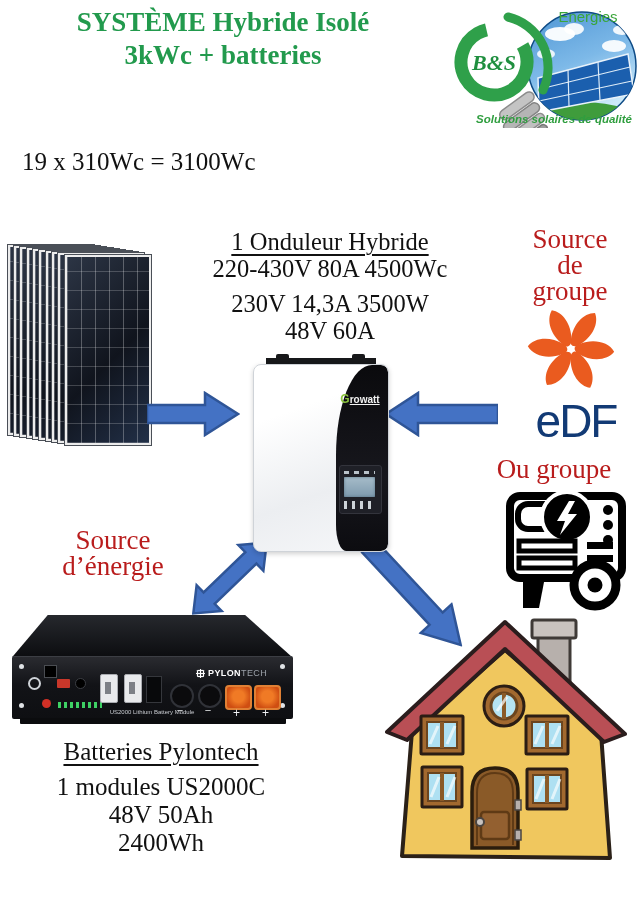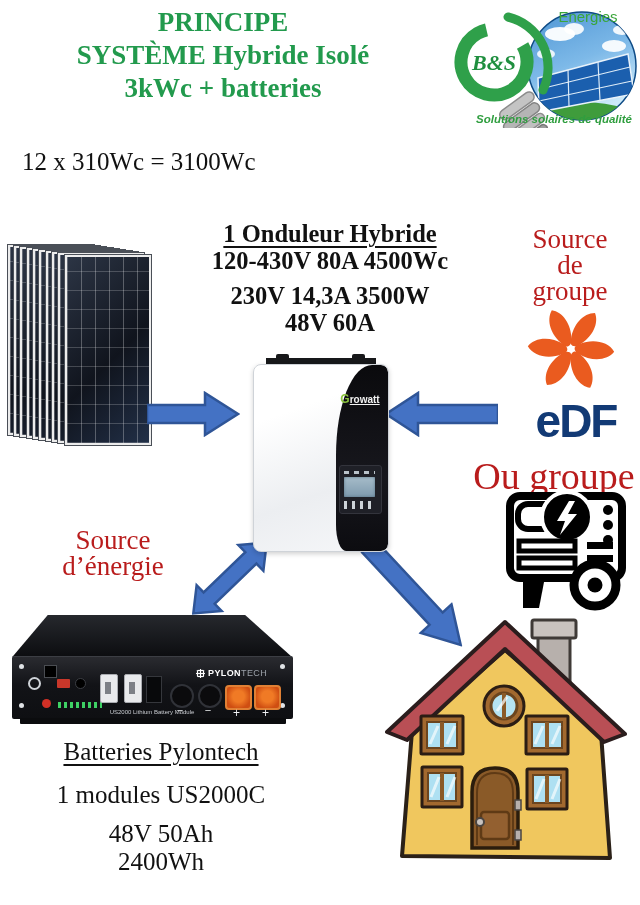--- a/index.html
+++ b/index.html
@@ -9,29 +9,29 @@
 
   
   .title-block{left:0;top:6px;width:446px;text-align:center;
     font-weight:bold;font-size:27px;line-height:33px;color:#229a4d;}
   
   .logo{left:442px;top:2px;width:198px;height:126px;}
 
   
   .panneaux{left:22px;top:146px;font-size:25px;line-height:32px;}
   .u{text-decoration:underline;text-underline-offset:4px;text-decoration-thickness:1.5px;}
-  .onduleur-text{left:163px;top:220px;width:334px;text-align:center;font-size:24.5px;line-height:27px;font-weight:bold;}
+  .onduleur-text{left:163px;top:228px;width:334px;text-align:center;font-size:24.5px;line-height:27px;}
   .onduleur-text .gap{margin-top:8px;}
   .red{color:#b91c1c;}
   .secours-label{left:503px;top:226px;width:134px;text-align:center;font-size:27px;line-height:26px;}
-  .ou-groupe{left:468px;top:454px;width:172px;text-align:center;font-size:38px;}
+  .ou-groupe{left:468px;top:454px;width:172px;text-align:center;font-size:27px;}
   .secondaire-label{left:16px;top:527px;width:194px;text-align:center;font-size:27px;line-height:26px;}
   .batterie-text{left:15px;top:738px;width:292px;text-align:center;font-size:25px;line-height:28px;}
-  .batterie-text .m1{margin-top:15px;}
-  .batterie-text .m2{margin-top:11px;}
+  .batterie-text .m1{margin-top:7px;}
+  .batterie-text .m2{}
 
   
   .pv-stack{left:8px;top:243px;width:146px;height:210px;}
   .pv{position:absolute;width:86px;height:190px;border:2px solid #ececec;box-sizing:border-box;
       background-color:#141922;
       background-image:
         repeating-linear-gradient(90deg,rgba(255,255,255,.28) 0 1px,transparent 1px 14px),
         repeating-linear-gradient(0deg,rgba(255,255,255,.20) 0 1px,transparent 1px 19px),
         linear-gradient(135deg,#2c3545 0%,#10141d 55%,#223048 100%);
       box-shadow:0 0 0 1px #4a4f57;}
@@ -62,21 +62,21 @@
   .inv-lcd{position:absolute;left:4px;top:11px;width:31px;height:20px;border-radius:1px;
     background:linear-gradient(180deg,#a6bcc9,#7e9aae);box-shadow:inset 0 0 3px #5a7486;}
   .inv-dashes{position:absolute;left:4px;top:5px;width:31px;height:3px;
     background:repeating-linear-gradient(90deg,#b9c2c9 0 5px,transparent 5px 10px);}
   .inv-btns{position:absolute;left:4px;top:35px;width:31px;height:8px;
     background:repeating-linear-gradient(90deg,#cdd3d8 0 3px,transparent 3px 8px);}
 
   
   .edf-flame{left:523px;top:303px;}
   .edf-word{left:514px;top:394px;width:124px;text-align:center;
-    font-family:"Liberation Sans",sans-serif;font-weight:bold;font-size:46px;
+    font-family:"Liberation Sans",sans-serif;font-weight:normal;font-size:46px;
     letter-spacing:-2px;color:#123a75;}
   .generator{left:503px;top:489px;}
 
   
   .battery{left:8px;top:610px;width:290px;height:122px;}
   .bat-top{position:absolute;left:0;top:5px;width:284px;height:42px;
     background:linear-gradient(180deg,#26282d,#0c0d10);
     clip-path:polygon(14% 0,83.5% 0,100% 100%,1.5% 100%);}
   .bat-front{position:absolute;left:4px;top:46px;width:281px;height:62px;border-radius:2px;
     background:linear-gradient(180deg,#2a2b30,#121317 45%,#0e0f12);border-top:1px solid #3c3e44;}
@@ -113,21 +113,20 @@
 
   
   .house{left:385px;top:616px;}
 </style>
 </head>
 <body>
 
 <div id="page">
 
   <div class="abs title-block">
-    <div>PRINCIPE</div>
     <div>SYSTÈME Hybride Isolé</div>
     <div>3kWc + batteries</div>
   </div>
 
   <div class="abs logo">
     <svg width="198" height="126" viewBox="0 0 198 126">
       <defs>
         <linearGradient id="sky" x1="0" y1="0" x2="0.4" y2="1">
           <stop offset="0" stop-color="#4f95d4"></stop>
             <stop offset="0.55" stop-color="#7db9e8"></stop>
@@ -160,26 +159,26 @@
 
       <circle cx="52" cy="60" r="33" fill="#ffffff" stroke="#2fa04a" stroke-width="13" stroke-dasharray="165 43" transform="rotate(-30 52 60)"></circle>
       <path d="M66,15 A52,52 0 0 1 101,88" fill="none" stroke="#2fa04a" stroke-width="9" stroke-linecap="round"></path>
       <text x="52" y="68" text-anchor="middle" font-family="Liberation Serif,serif" font-style="italic" font-weight="bold" font-size="22" fill="#1f8f3f">B&amp;S</text>
       <text x="146" y="20" text-anchor="middle" font-family="Liberation Sans,sans-serif" font-size="15" fill="#3aa53a">Energies</text>
       <text x="112" y="121" text-anchor="middle" font-family="Liberation Sans,sans-serif" font-style="italic" font-weight="bold" font-size="11.5" fill="#2f9e3f">Solutions solaires de qualité</text>
     </svg>
   </div>
 
   <div class="abs panneaux">
-    <div>12 x 310Wc = 3100Wc</div>
+    <div>19 x 310Wc = 3100Wc</div>
   </div>
 
   <div class="abs onduleur-text">
     <div class="u">1 Onduleur Hybride</div>
-    <div>120-430V 80A 4500Wc</div>
+    <div>220-430V 80A 4500Wc</div>
     <div class="gap">230V 14,3A 3500W</div>
     <div>48V 60A</div>
   </div>
 
   <div class="abs secours-label red">
     <div>Source</div>
     <div>de</div>
     <div>groupe</div>
   </div>
 

